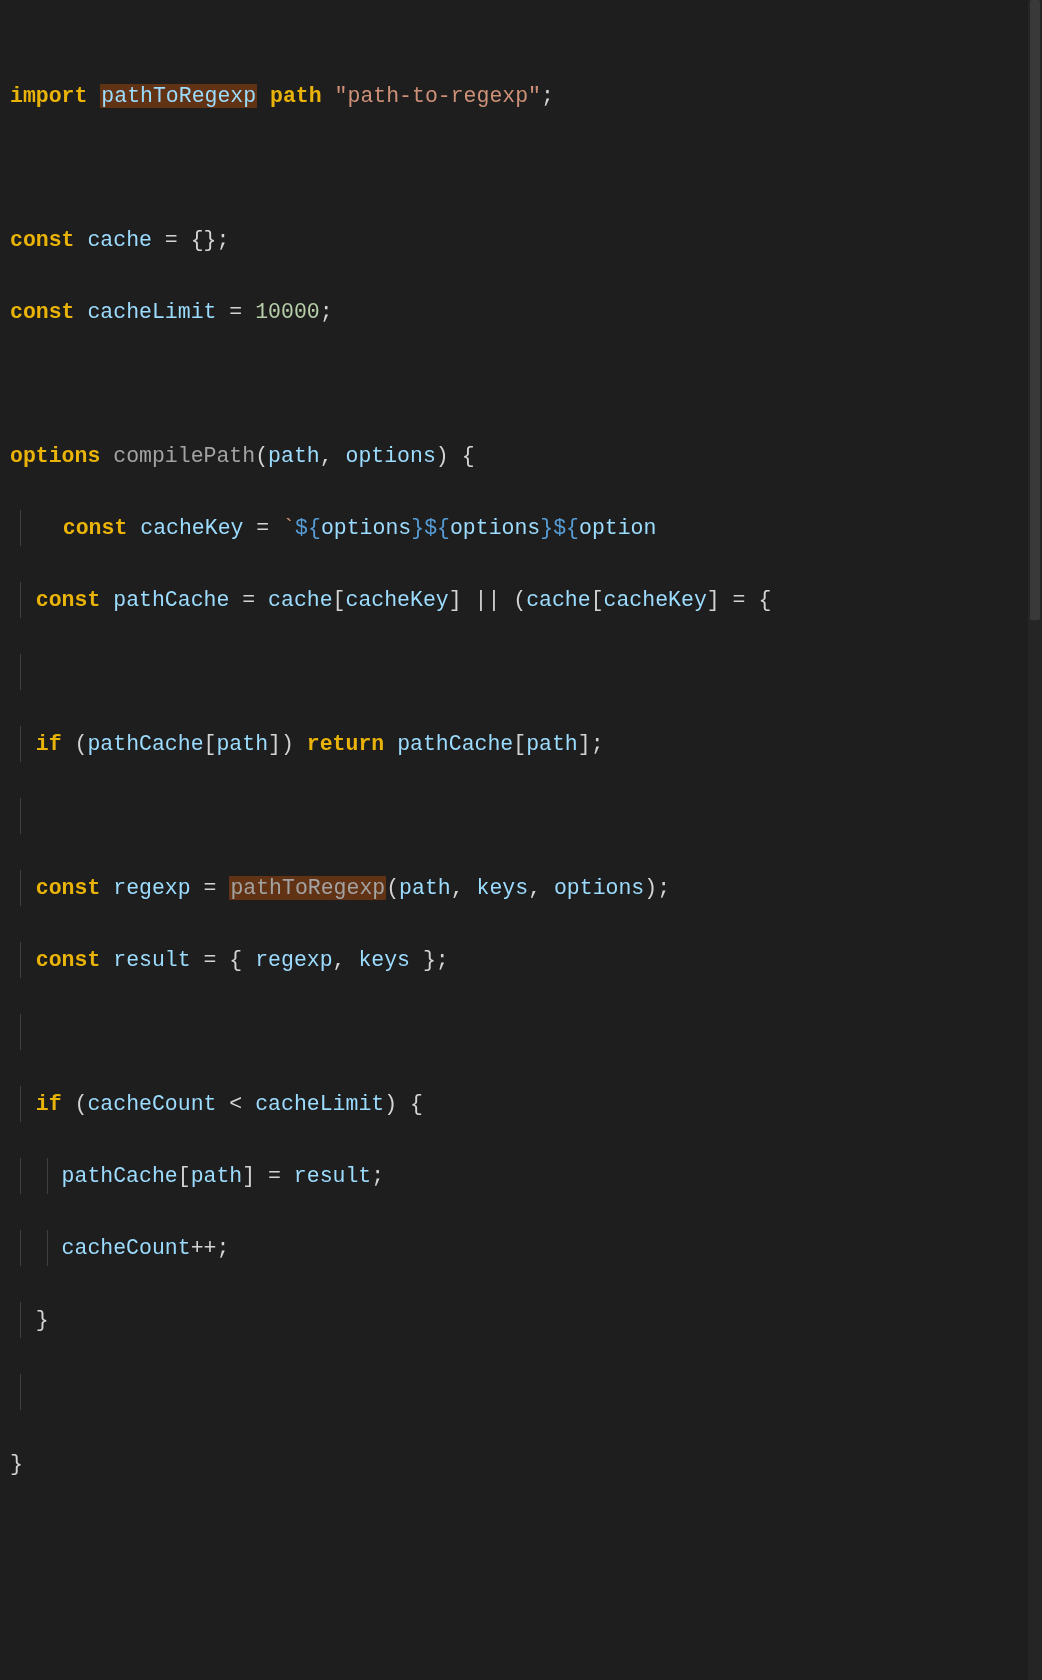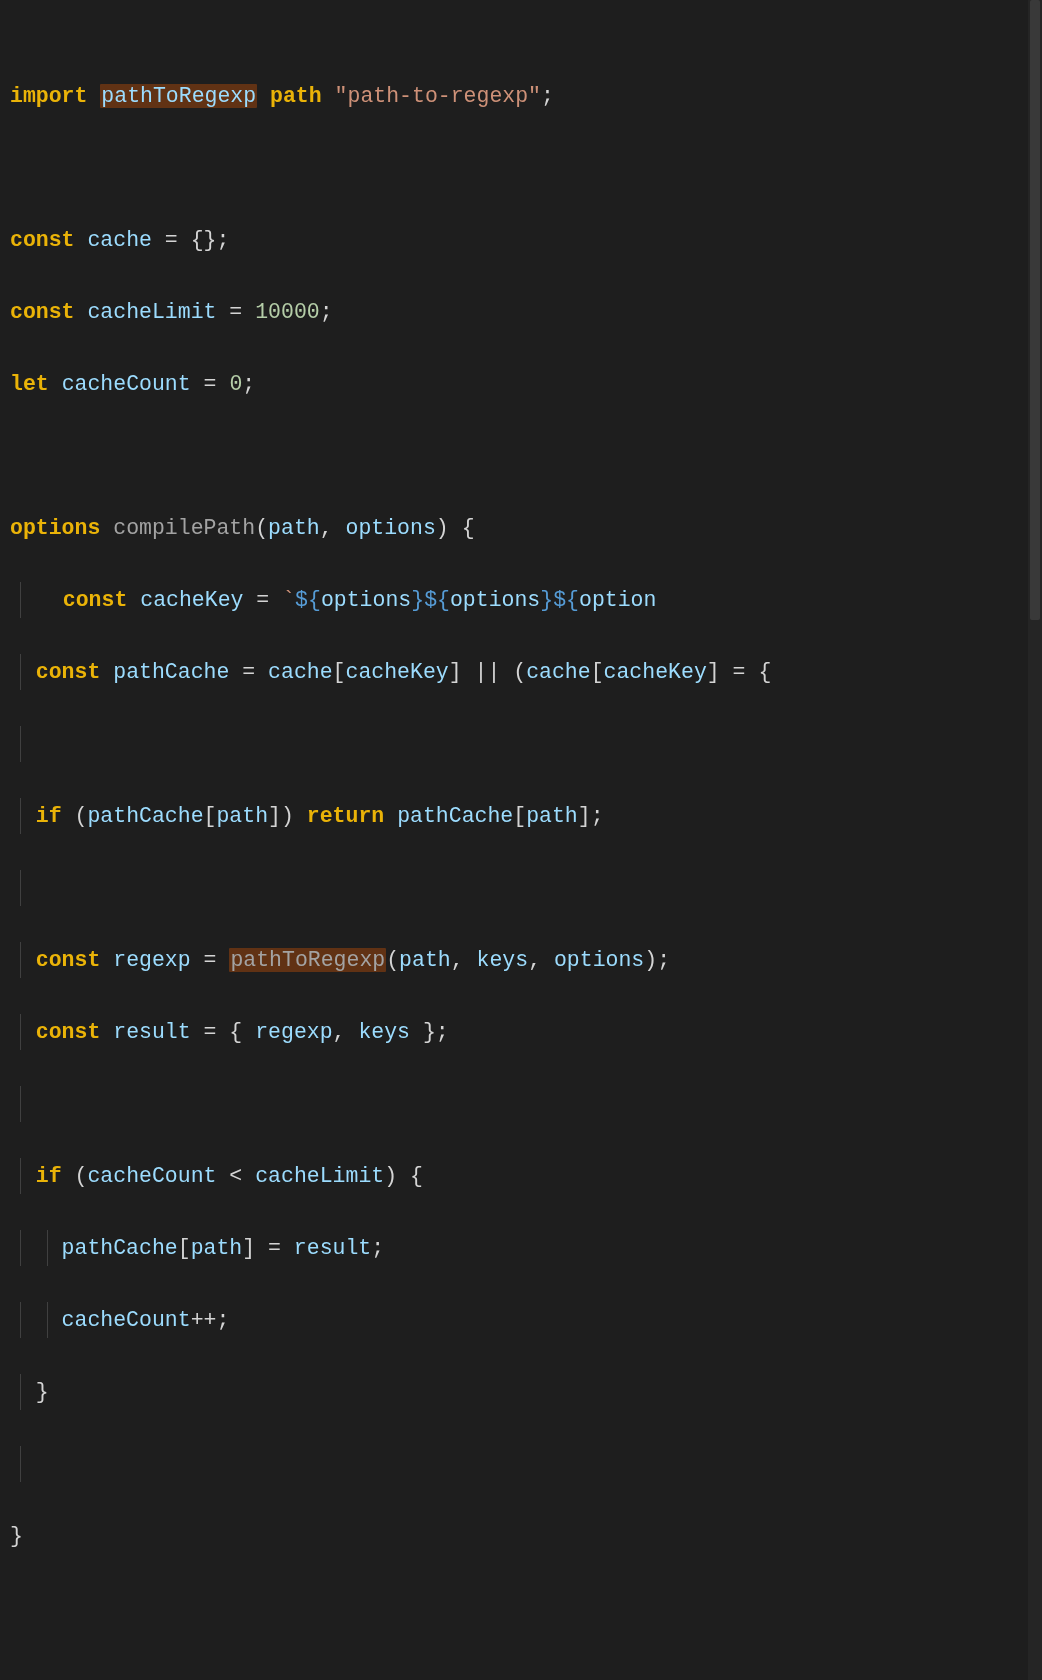--- a/index.html
+++ b/index.html
@@ -63,21 +63,20 @@
 </style>
 </head>
 <body>
 
 <div class="editor">
 
 <div class="line"><span class="t-kw">import</span><span class="t-punct"> </span><span class="hl-search"><span class="t-var">pathToRegexp</span></span><span class="t-punct"> </span><span class="t-kw">path</span><span class="t-punct"> </span><span class="t-str">"path-to-regexp"</span><span class="t-punct">;</span></div>
 <div class="line"></div>
 <div class="line"><span class="t-kw">const</span><span> </span><span class="t-var">cache</span><span class="t-op"> = </span><span class="t-punct">{}</span><span class="t-punct">;</span></div>
 <div class="line"><span class="t-kw">const</span><span> </span><span class="t-var">cacheLimit</span><span class="t-op"> = </span><span class="t-num">10000</span><span class="t-punct">;</span></div>
-<div class="line"><span class="t-kw">let</span><span> </span><span class="t-var">cacheCount</span><span class="t-op"> = </span><span class="t-num">0</span><span class="t-punct">;</span></div>
 <div class="line"></div>
 <div class="line"><span class="t-kw">options</span><span> </span><span class="t-func">compilePath</span><span class="t-punct">(</span><span class="t-param">path</span><span class="t-punct">, </span><span class="t-param">options</span><span class="t-punct">) {</span></div>
 <div class="line"><span class="indent-guide ig1"></span><span class="pad1"></span>  <span class="t-kw">const</span><span> </span><span class="t-var">cacheKey</span><span class="t-op"> = </span><span class="t-str">`</span><span class="t-const">${</span><span class="t-var">options</span><span class="t-var"></span><span class="t-const">}</span><span class="t-const">${</span><span class="t-var">options</span><span class="t-var"></span><span class="t-const">}</span><span class="t-const">${</span><span class="t-var">option</span></div>
 <div class="line"><span class="indent-guide ig1"></span>  <span class="t-kw">const</span><span> </span><span class="t-var">pathCache</span><span class="t-op"> = </span><span class="t-var">cache</span><span class="t-punct">[</span><span class="t-var">cacheKey</span><span class="t-punct">]</span><span class="t-op"> || (</span><span class="t-var">cache</span><span class="t-punct">[</span><span class="t-var">cacheKey</span><span class="t-punct">]</span><span class="t-op"> = {</span></div>
 <div class="line"><span class="indent-guide ig1"></span></div>
 <div class="line"><span class="indent-guide ig1"></span>  <span class="t-kw">if</span><span class="t-punct"> (</span><span class="t-var">pathCache</span><span class="t-punct">[</span><span class="t-var">path</span><span class="t-punct">]) </span><span class="t-kw">return</span><span> </span><span class="t-var">pathCache</span><span class="t-punct">[</span><span class="t-var">path</span><span class="t-punct">];</span></div>
 <div class="line"><span class="indent-guide ig1"></span></div>
 <div class="line"><span class="indent-guide ig1"></span>  <span class="t-kw">const</span><span> </span><span class="t-var">regexp</span><span class="t-op"> = </span><span class="hl-search"><span class="t-func">pathToRegexp</span></span><span class="t-punct">(</span><span class="t-var">path</span><span class="t-punct">, </span><span class="t-var">keys</span><span class="t-punct">, </span><span class="t-var">options</span><span class="t-punct">);</span></div>
 <div class="line"><span class="indent-guide ig1"></span>  <span class="t-kw">const</span><span> </span><span class="t-var">result</span><span class="t-op"> = { </span><span class="t-var">regexp</span><span class="t-punct">, </span><span class="t-var">keys</span><span class="t-punct"> };</span></div>
 <div class="line"><span class="indent-guide ig1"></span></div>

